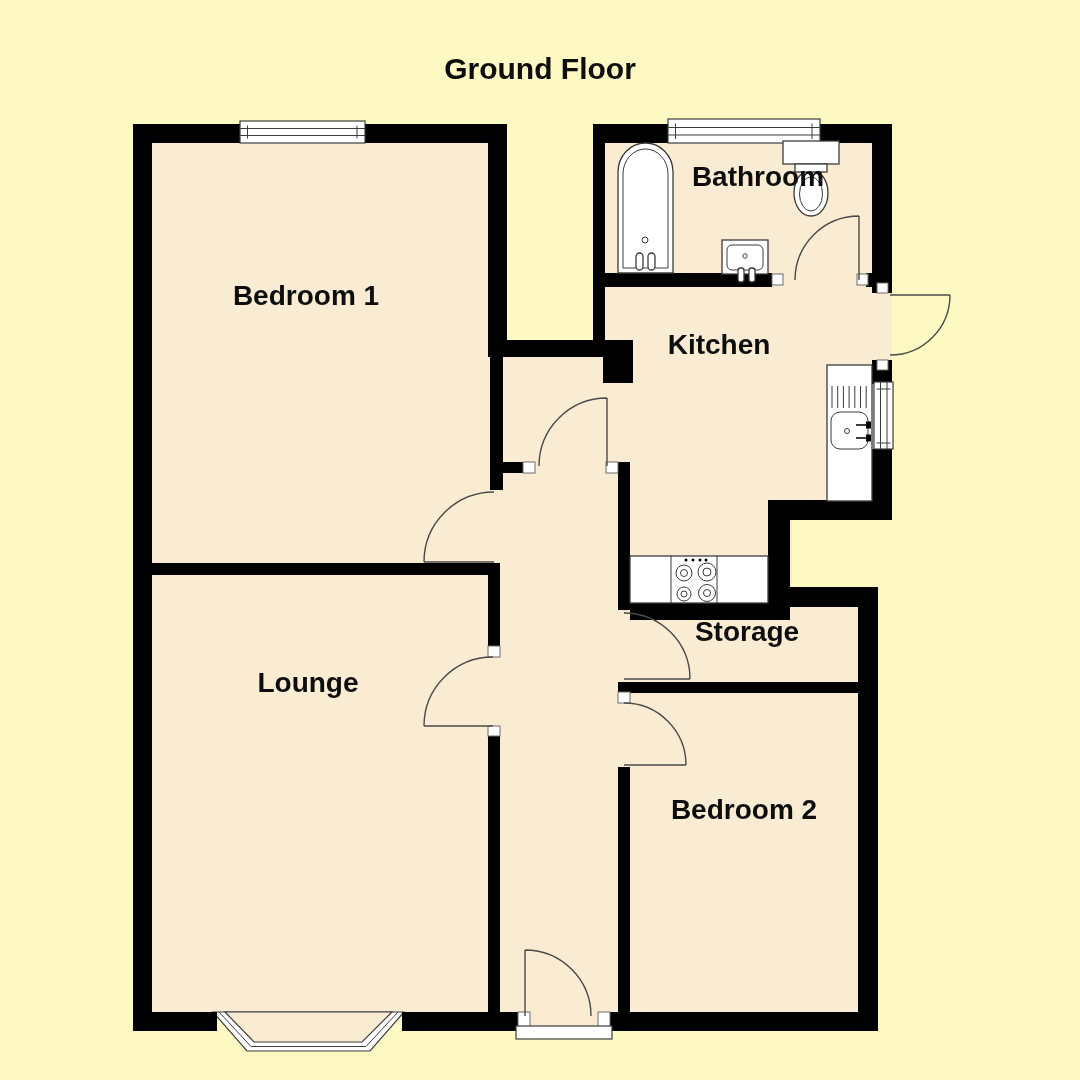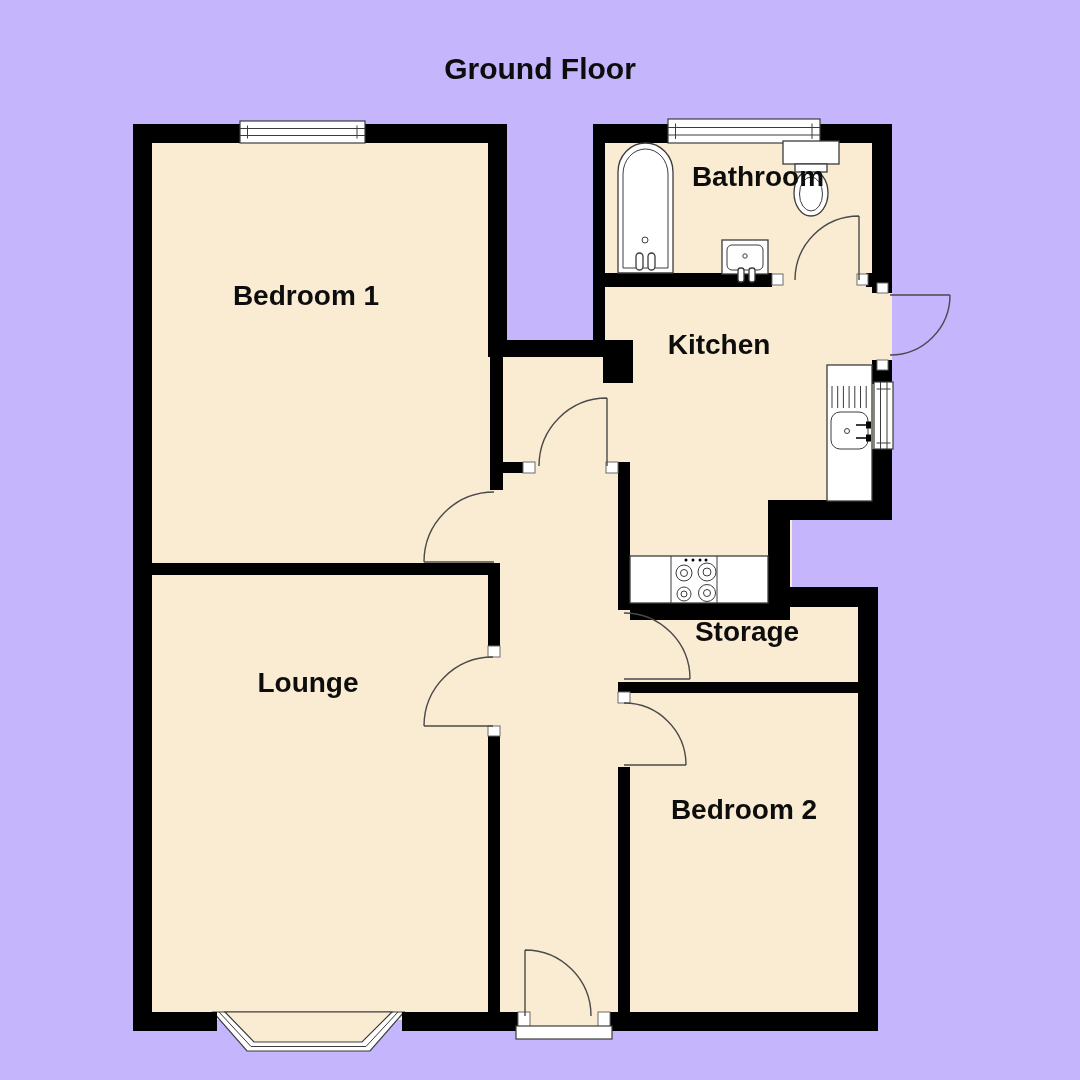--- a/index.html
+++ b/index.html
@@ -1,16 +1,16 @@
 <!DOCTYPE html>
 <html><head>
 <meta charset="utf-8">
 <style>
   html,body{margin:0;padding:0;background:#ffffff;}
-  #stage{position:relative;width:1080px;height:1080px;background:#c4b5fd;overflow:hidden;text-align:center;}
+  #stage{position:relative;width:1080px;height:1080px;background:#fef9c3;overflow:hidden;text-align:center;}
   svg{position:absolute;left:0;top:0;}
   .room-label{font-family:"Liberation Sans",sans-serif;font-weight:700;font-size:28px;fill:#0d0d0d;}
   .plan-title{font-family:"Liberation Sans",sans-serif;font-weight:700;font-size:30px;fill:#0d0d0d;}
   .wall{fill:#000000;stroke:none;}
   .floor{stroke:none;}
   .stop{stroke:#6b6b6b;stroke-width:1;}
   .win{stroke:#3c3c3c;stroke-width:1.2;fill:#ffffff;}
   .winline{stroke:#3c3c3c;stroke-width:1;fill:none;}
   .arc{stroke:#4a4a4a;stroke-width:1.4;fill:none;}
   .fix{stroke:#3c3c3c;stroke-width:1.3;fill:#ffffff;}

